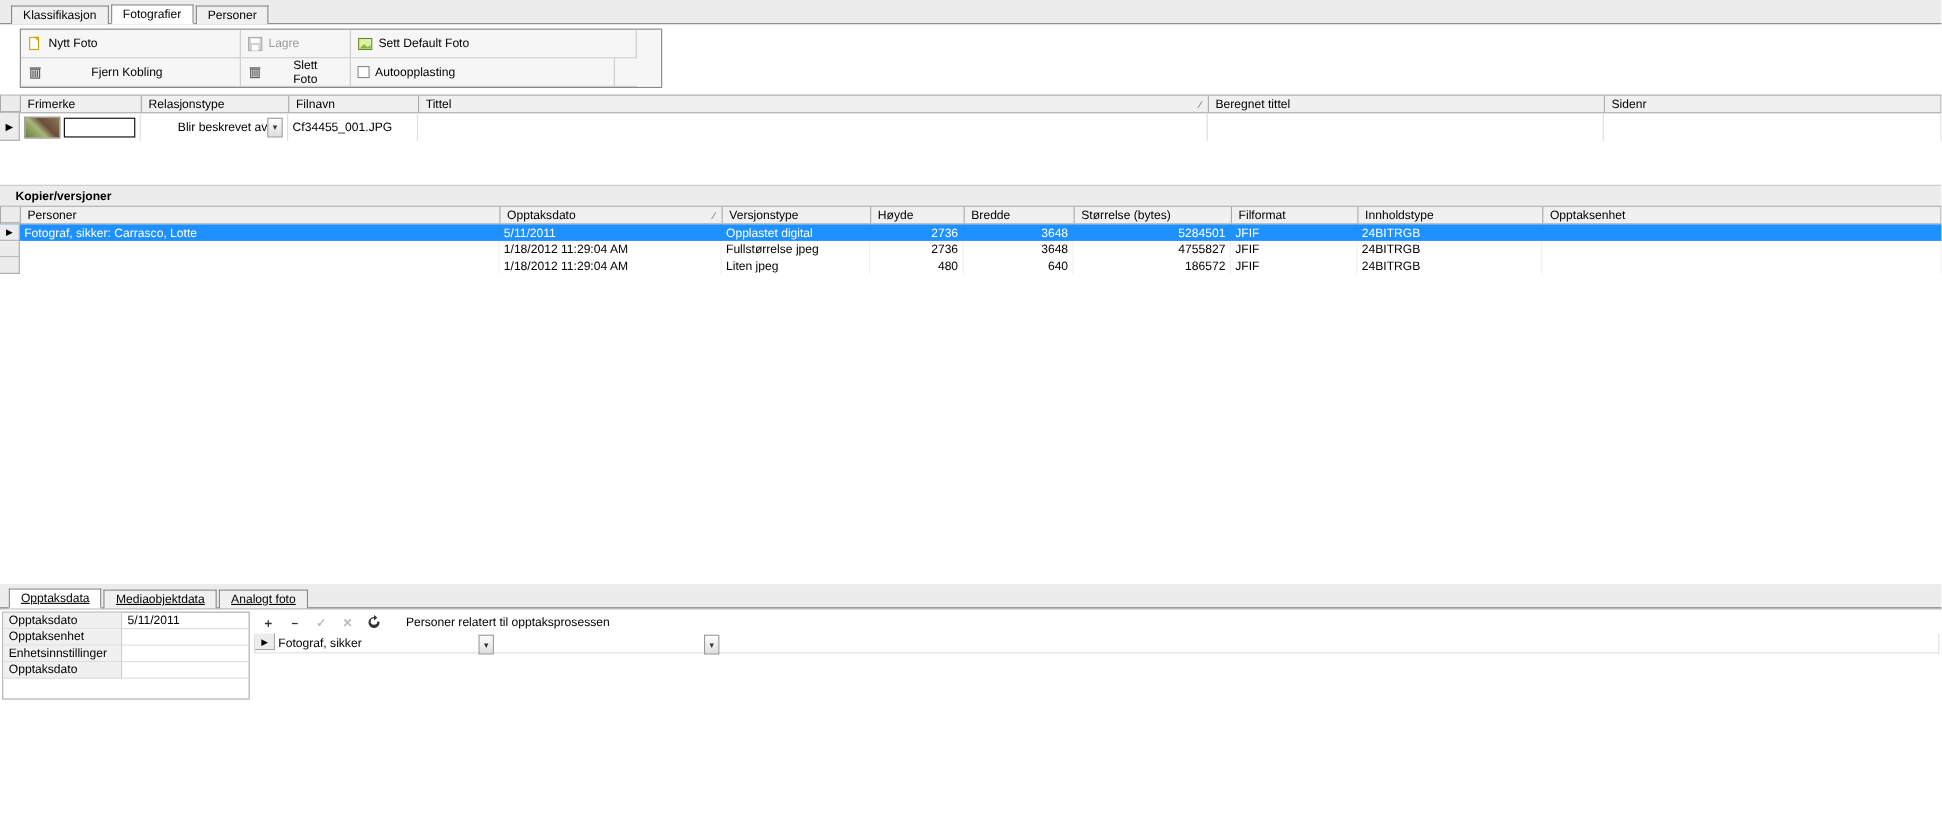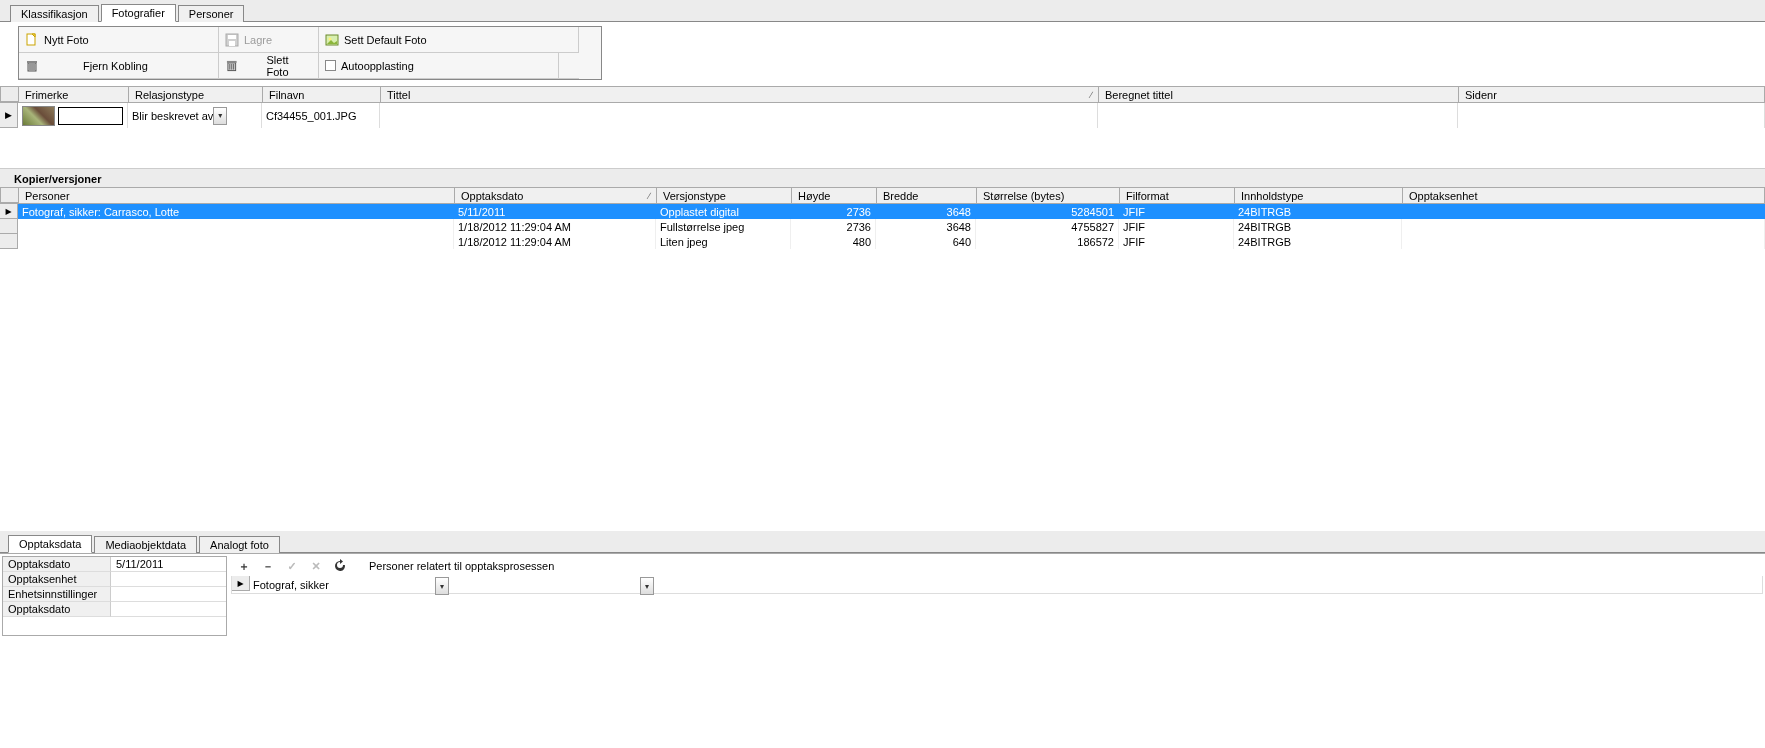--- a/index.html
+++ b/index.html
@@ -43,21 +43,21 @@
   
   .ver-grid .grid-header { margin-top:0; }
   .ver-row { display:flex; height:15px; align-items:stretch; }
   .ver-row .vc { padding:0 4px; display:flex; align-items:center; border-right:1px solid #efefef;}
   .ver-row.selected { background:#1e90ff; color:#fff; }
   .ver-row.selected .vc { border-right:1px solid #1e90ff; }
   .num { justify-content:flex-end; }
 
   
   .bottom { position:absolute; left:0; right:0; bottom:0; height:225px; background:#fff;}
-  .bottom-tabs-area { background:#f97316; }
+  .bottom-tabs-area { background:#f97316;text-decoration:underline; }
   .bottom-split { display:flex; border-top:1px solid #aaa; height:200px;}
   .left-props { width:225px; border:1px solid #aaa; margin:2px; background:#fff; height:80px;}
   .prop-row { display:flex; height:15px; }
   .prop-k { width:108px; background:#f0f0f0; border-right:1px solid #ccc; border-bottom:1px solid #ddd; padding:1px 5px; }
   .prop-v { flex:1; border-bottom:1px solid #ddd; padding:1px 5px; }
 
   .right-pane { flex:1; margin:2px; position:relative;}
   .mini-toolbar { display:flex; align-items:center; gap:10px; padding:2px 6px; height:20px;}
   .mini-toolbar .mbtn { width:14px; height:14px; display:flex; align-items:center; justify-content:center; font-weight:bold; color:#333; cursor:pointer;}
   .mini-toolbar .mbtn.disabled { color:#bbb; }
@@ -164,21 +164,21 @@
   </div>
 
   <div class="grid-row">
     <div class="row-indicator">
       <span style="font-size:9px;">▶</span>
     </div>
     <div class="gc" style="width:110px; gap:3px;">
       <div class="thumb"></div>
       <div class="cell-inner-input"></div>
     </div>
-    <div class="gc" style="width:134px; justify-content:flex-start;">
+    <div class="gc" style="width:134px; justify-content:flex-end;">
       <span>Blir beskrevet av</span>
       <span class="dd-btn">▾</span>
     </div>
     <div class="gc" style="width:118px;">
       <span>Cf34455_001.JPG</span>
     </div>
     <div class="gc" style="width:718px;"></div>
     <div class="gc" style="width:360px;"></div>
     <div class="gc" style="flex:1;"></div>
   </div>

